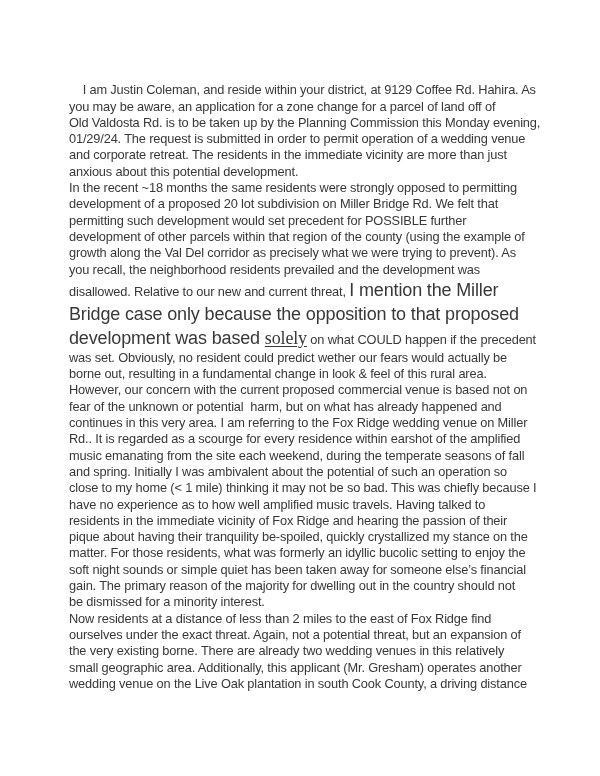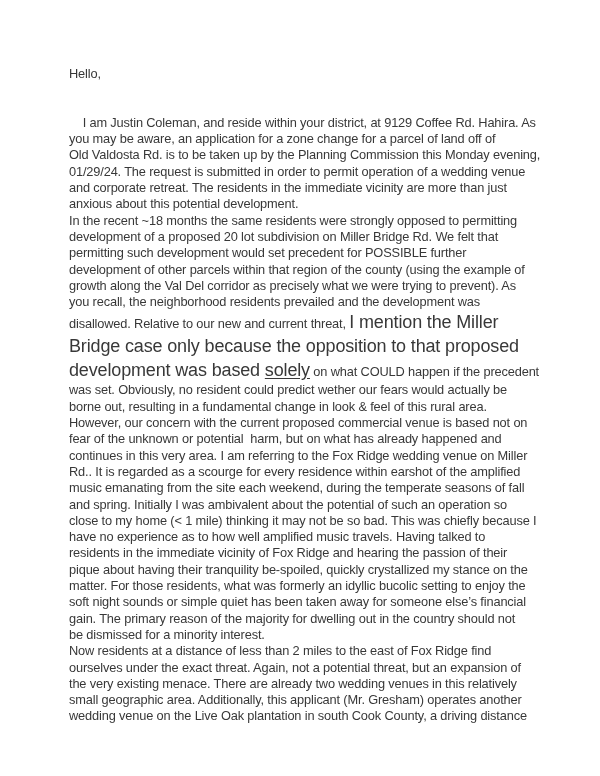--- a/index.html
+++ b/index.html
@@ -34,29 +34,29 @@
     letter-spacing: -0.15px;
     white-space: pre-wrap;
   }
   .large {
     font-size: 18px;
     line-height: 24px;
   }
   .underlined {
     text-decoration: underline;
     text-underline-offset: 2px;
+    font-family: Liberation Serif, serif;
   }
   .italic {
   }
 </style>
 </head>
 <body>
 
 <div class="page">
-  <div class="greeting">Hello,</div>
   <div class="body-text">
     <span>I am Justin Coleman, and reside within your district, at 9129 Coffee Rd. Hahira. As
 you may be aware, an application for a zone change for a parcel of land off of
 Old Valdosta Rd. is to be taken up by the Planning Commission this Monday evening,
 01/29/24. The request is submitted in order to permit operation of a wedding venue
 and corporate retreat. The residents in the immediate vicinity are more than just
 anxious about this potential development.
 In the recent ~18 months the same residents were strongly opposed to permitting
 development of a proposed 20 lot subdivision on Miller Bridge Rd. We felt that
 permitting such development would set precedent for POSSIBLE further
@@ -77,17 +77,17 @@
 close to my home (&lt; 1 mile) thinking it may not be so bad. This was chiefly because I
 have no experience as to how well amplified music travels. Having talked to
 residents in the immediate vicinity of Fox Ridge and hearing the passion of their
 pique about having their tranquility be-spoiled, quickly crystallized my stance on the
 matter. For those residents, what was formerly an idyllic bucolic setting to enjoy the
 soft night sounds or simple quiet has been taken away for someone else’s financial
 gain. The primary reason of the majority for dwelling out in the country should not
 be dismissed for a minority interest.
 Now residents at a distance of less than 2 miles to the east of Fox Ridge find
 ourselves under the exact threat. Again, not a </span><span class="italic">potential</span><span> threat, but an expansion of
-the very existing menace. There are already two wedding venues in this relatively
+the very existing borne. There are already two wedding venues in this relatively
 small geographic area. Additionally, this applicant (Mr. Gresham) operates another
 wedding venue on the Live Oak plantation in south Cook County, a driving distance</span>
   </div>
 </div>
 
 </body></html>

